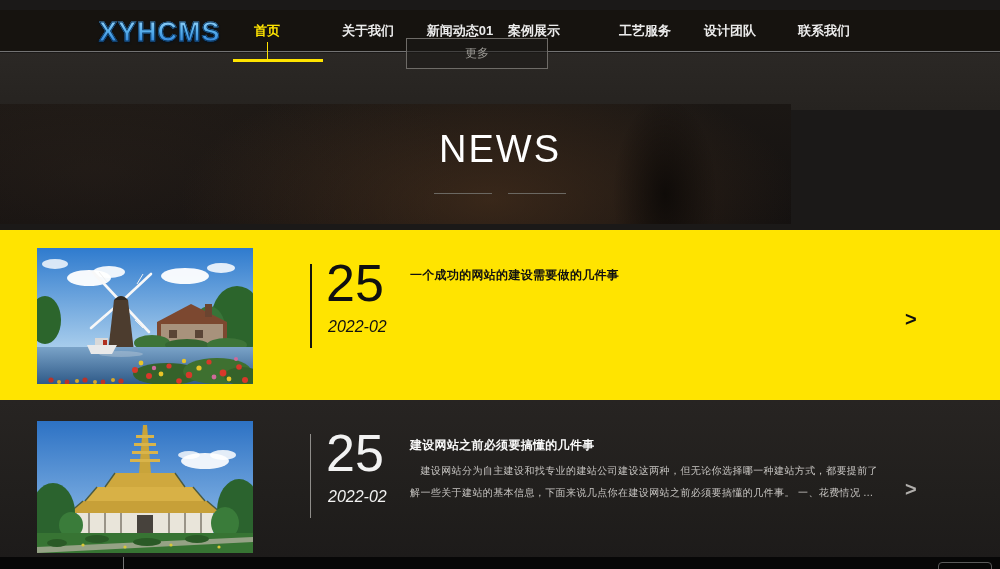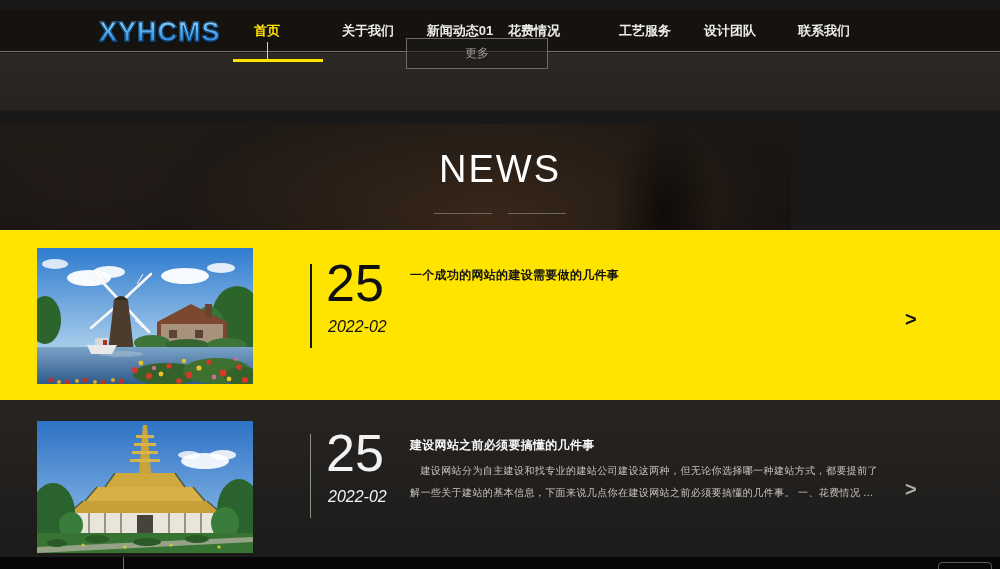--- a/index.html
+++ b/index.html
@@ -42,21 +42,21 @@
     background:linear-gradient(180deg,#2b2825,#262320);
   }
   .dropdown {
     position:absolute; left:406px; top:38px; width:142px; height:31px; z-index:6;
     border:1px solid #6e6b67; background:rgba(28,26,24,0.55);
     display:flex; align-items:center; justify-content:center;
   }
   .dropdown-label { font-size:12px; color:#9a9893; cursor:pointer; }
   
   .banner {
-    position:absolute; left:0; top:124px; width:791px; height:120px;
+    position:absolute; left:0; top:104px; width:791px; height:120px;
     background:
       radial-gradient(ellipse 70px 130px at 665px 90px, rgba(0,0,0,0.6), transparent 75%),
       radial-gradient(ellipse 430px 190px at 62% 80%, rgba(92,60,34,0.5), transparent 72%),
       radial-gradient(ellipse 520px 230px at 12% 55%, rgba(60,46,36,0.28), transparent 70%),
       linear-gradient(180deg,#1b1714,#141110);
   }
   .banner-title {
     position:absolute; left:0; width:1000px; top:24px; text-align:center;
     font-size:38px; font-weight:400; color:#fff; letter-spacing:2px;
   }
@@ -101,21 +101,21 @@
 
 <div class="page">
 
   <div class="top-strip"></div>
 
   <div class="navbar">
     <div class="logo">XYHCMS</div>
     <div class="nav-item active" style="left:267px">首页</div>
     <div class="nav-item" style="left:368px">关于我们</div>
     <div class="nav-item" style="left:460px">新闻动态01</div>
-    <div class="nav-item" style="left:534px">花费情况</div>
+    <div class="nav-item" style="left:534px">案例展示</div>
     <div class="nav-item" style="left:645px">工艺服务</div>
     <div class="nav-item" style="left:730px">设计团队</div>
     <div class="nav-item" style="left:824px">联系我们</div>
     <div class="nav-tick"></div>
     <div class="nav-underline"></div>
   </div>
 
   <div class="dropdown">
     <span class="dropdown-label">更多</span>
   </div>

